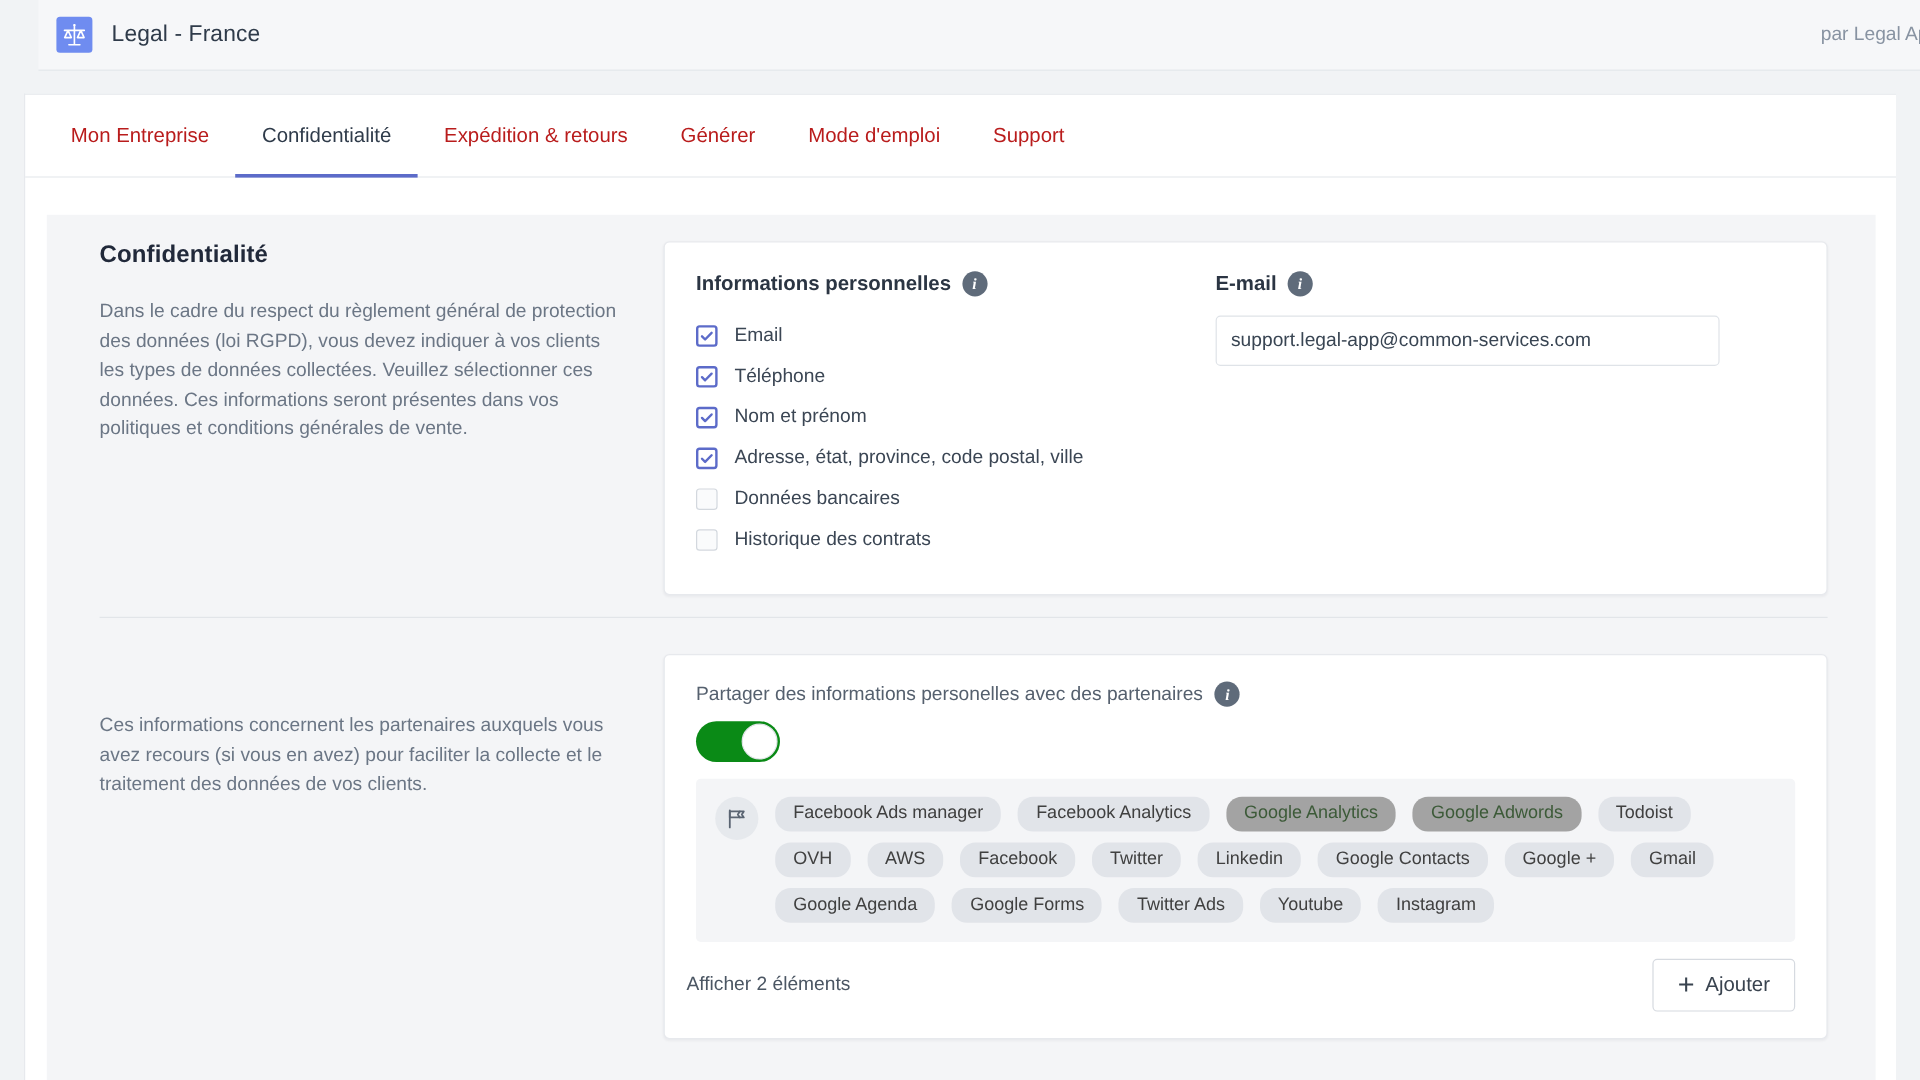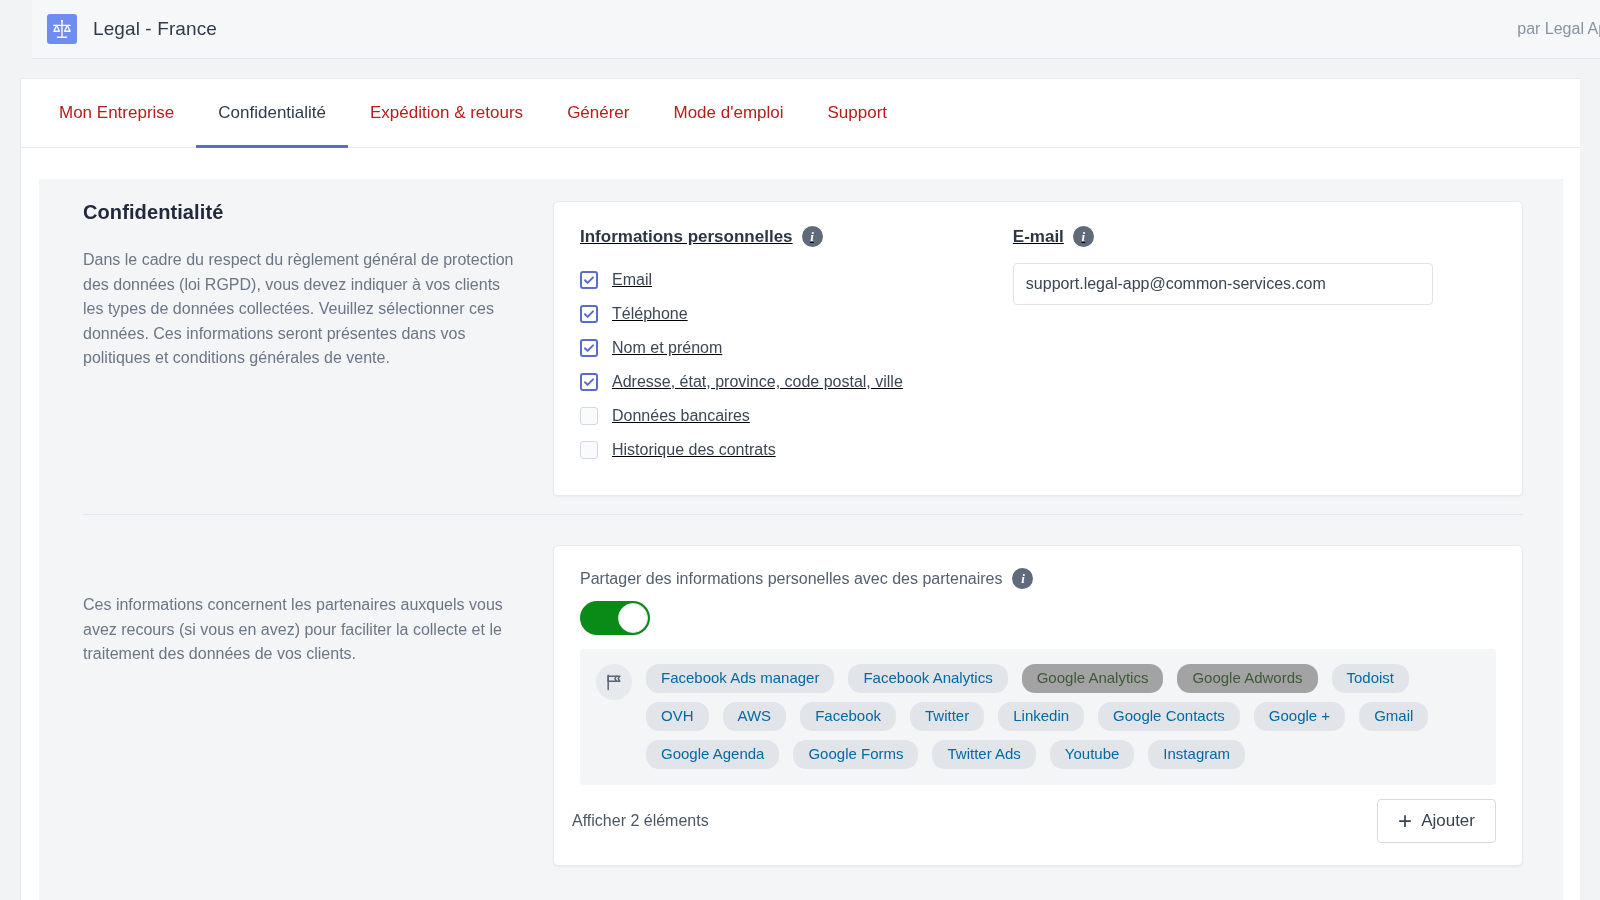--- a/index.html
+++ b/index.html
@@ -85,21 +85,21 @@
     font-size: 16px; line-height: 24.5px; color: #6b7685;
   }
 
   
   .card {
     background: #ffffff;
     border: 1px solid #e7e9ed;
     border-radius: 5px;
     box-shadow: 0 1px 2px rgba(30,40,60,.05);
   }
-  .card-inner { display: flex; padding: 24px 26px 28px 26px; text-decoration: underline; }
+  .card-inner { display: flex; padding: 24px 26px 28px 26px; }
 
   .card-head {
     display: flex; align-items: center; gap: 9px;
     font-size: 17px; font-weight: bold; color: #2b3543;
     margin-bottom: 16px;
   }
 
   .info-icon {
     width: 21px; height: 21px; border-radius: 50%;
     background: #5f6b7a; color: #fff;
@@ -168,21 +168,21 @@
     width: 36px; height: 36px; border-radius: 50%;
     background: #e6e9ed;
     display: flex; align-items: center; justify-content: center;
     flex: 0 0 auto; margin-top: 3px;
   }
   .tags {
     display: flex; flex-wrap: wrap; gap: 9px 14px;
     align-content: flex-start; padding-top: 3px;
   }
   .tag {
-    background: #e1e4e9; color: #0369a1;
+    background: #e1e4e9; color: #404040;
     border-radius: 13px; padding: 5px 15px 6px 15px;
     font-size: 15px; line-height: 18px; cursor: pointer;
     white-space: nowrap;
   }
   .tag.sel { background: #a3a3a3; color: #3c5a38; }
 
   
   .card-foot {
     display: flex; align-items: center;
     padding: 14px 26px 22px 18px;

